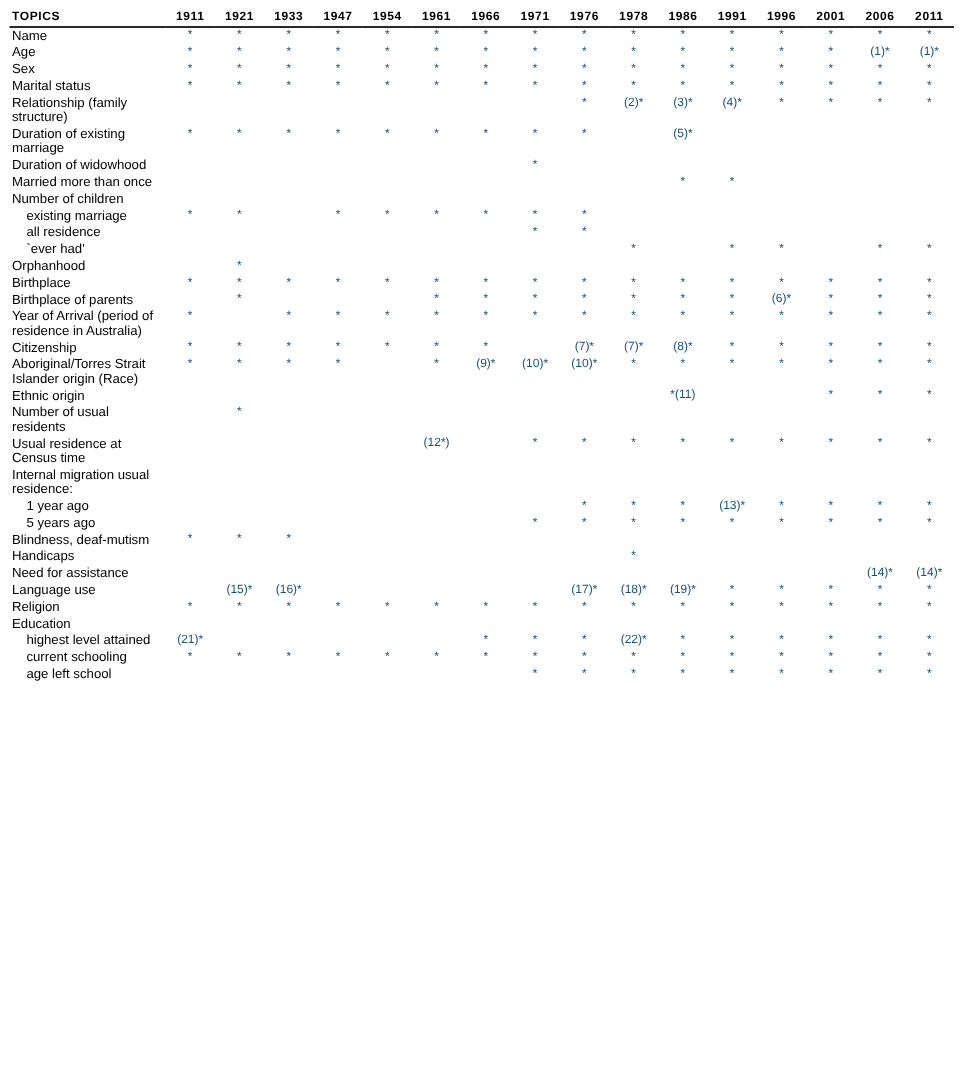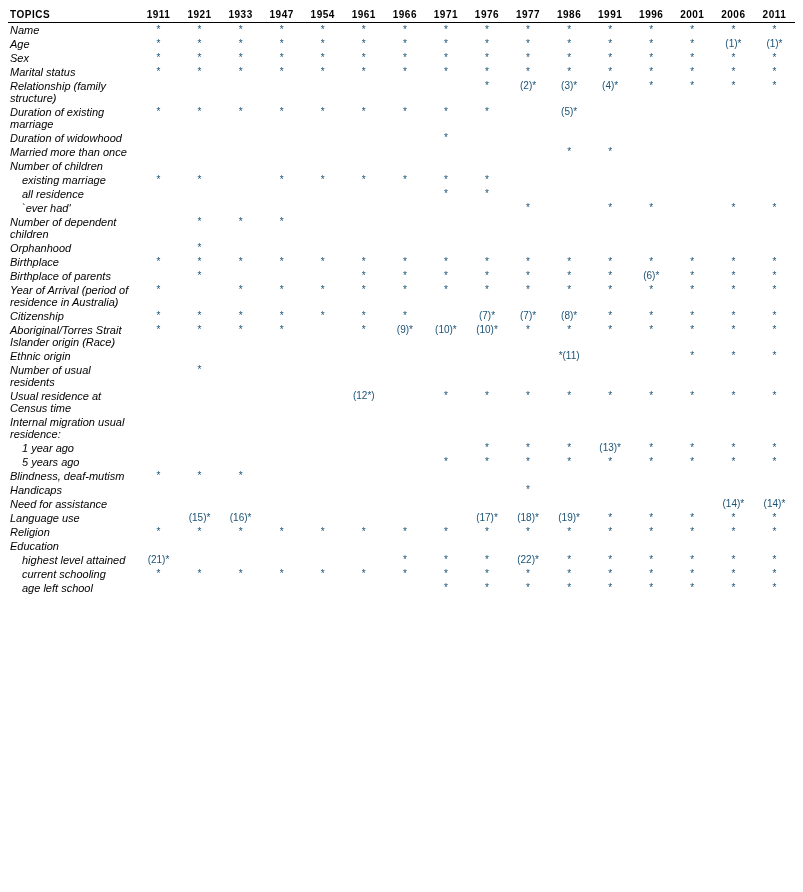--- a/index.html
+++ b/index.html
@@ -31,21 +31,20 @@
       font-weight: bold;
       border-bottom: 1px solid #000;
       padding-bottom: 2px;
     }
     thead th {
       font-size: 11px;
     }
     td.topic-col {
       font-size: 11px;
       padding-left: 2px;
-      font-style: italic;
     }
     td.topic-col.indent1 {
       padding-left: 14px;
     }
     .header-row th {
       font-variant: small-caps;
       font-size: 10px;
       letter-spacing: 0.5px;
     }
     .topics-header {
@@ -70,21 +69,21 @@
         <th class="topic-col topics-header">TOPICS</th>
         <th>1911</th>
         <th>1921</th>
         <th>1933</th>
         <th>1947</th>
         <th>1954</th>
         <th>1961</th>
         <th>1966</th>
         <th>1971</th>
         <th>1976</th>
-        <th>1977</th>
+        <th>1978</th>
         <th>1986</th>
         <th>1991</th>
         <th>1996</th>
         <th>2001</th>
         <th>2006</th>
         <th>2011</th>
       </tr>
     </thead>
     <tbody id="table-body">
     <tr>
@@ -309,39 +308,20 @@
           <td class="year-cell"></td>
           <td class="year-cell"><span class="note">*</span></td>
           <td class="year-cell"></td>
           <td class="year-cell"><span class="note">*</span></td>
           <td class="year-cell"><span class="note">*</span></td>
           <td class="year-cell"></td>
           <td class="year-cell"><span class="note">*</span></td>
           <td class="year-cell"><span class="note">*</span></td>
         </tr>
         <tr>
-          <td class="topic-col">Number of dependent children</td>
-          <td class="year-cell"></td>
-          <td class="year-cell"><span class="note">*</span></td>
-          <td class="year-cell"><span class="note">*</span></td>
-          <td class="year-cell"><span class="note">*</span></td>
-          <td class="year-cell"></td>
-          <td class="year-cell"></td>
-          <td class="year-cell"></td>
-          <td class="year-cell"></td>
-          <td class="year-cell"></td>
-          <td class="year-cell"></td>
-          <td class="year-cell"></td>
-          <td class="year-cell"></td>
-          <td class="year-cell"></td>
-          <td class="year-cell"></td>
-          <td class="year-cell"></td>
-          <td class="year-cell"></td>
-        </tr>
-        <tr>
           <td class="topic-col">Orphanhood</td>
           <td class="year-cell"></td>
           <td class="year-cell"><span class="note">*</span></td>
           <td class="year-cell"></td>
           <td class="year-cell"></td>
           <td class="year-cell"></td>
           <td class="year-cell"></td>
           <td class="year-cell"></td>
           <td class="year-cell"></td>
           <td class="year-cell"></td>

